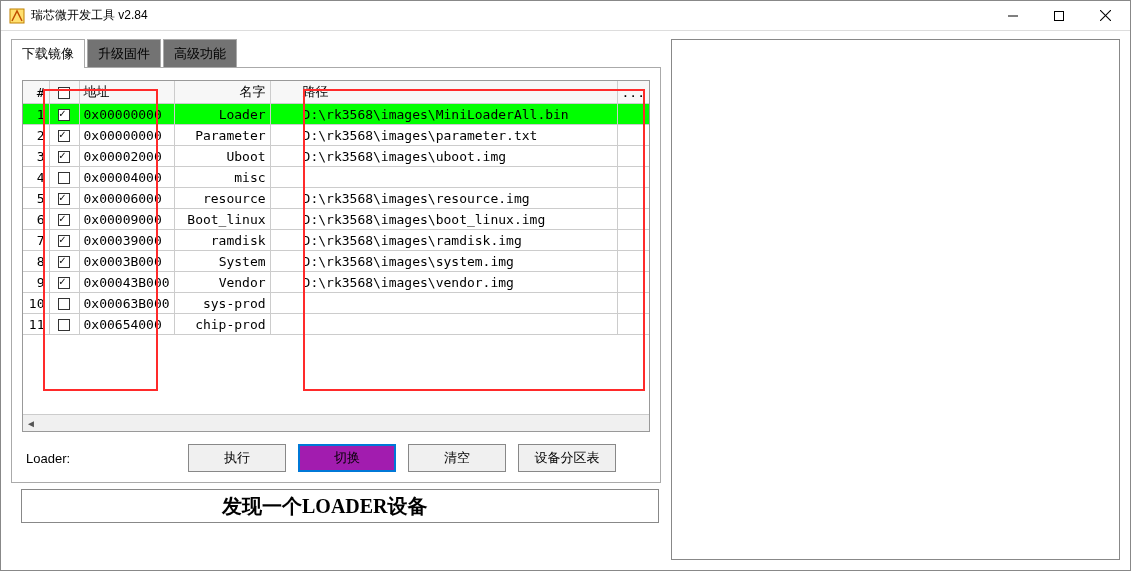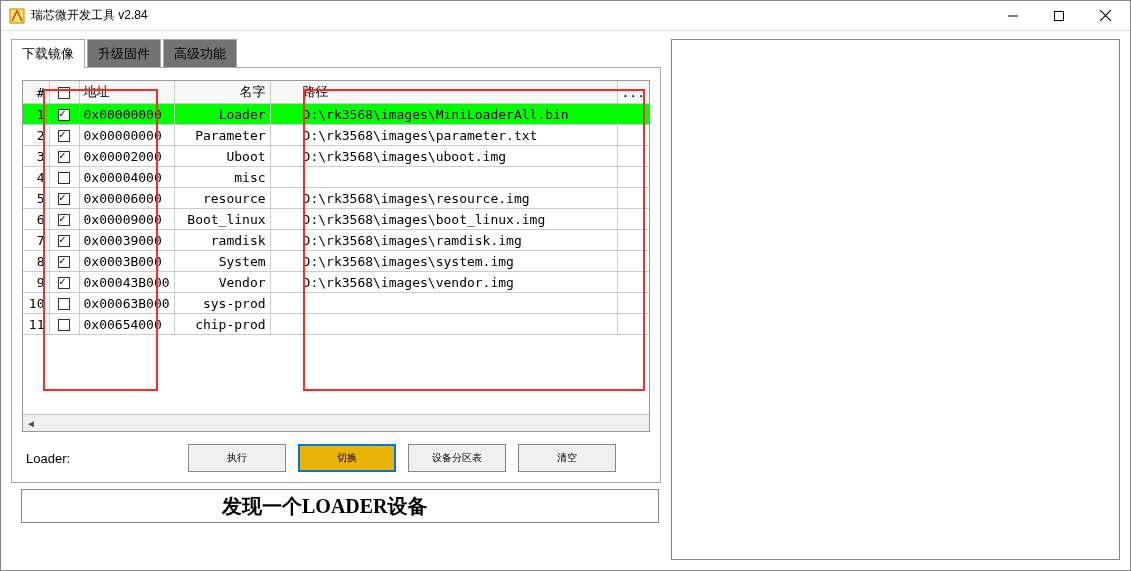--- a/index.html
+++ b/index.html
@@ -29,22 +29,22 @@
 th:nth-child(4), td:nth-child(4) { width: 96px; text-align: right; }
 th:nth-child(5), td:nth-child(5) { text-align: left; padding-left: 32px; }
 th:nth-child(6), td:nth-child(6) { width: 22px; border-right: none; }
 tr.sel td { background: #00ff00; }
 .cb { display: inline-block; width: 12px; height: 12px; border: 1px solid #333; background: #fff; position: relative; vertical-align: middle; }
 .cb.checked::after { content: "✓"; position: absolute; top: -3px; left: 0px; font-size: 11px; font-weight: bold; }
 .scroll-hint { height: 17px; border-top: 1px solid #ccc; display: flex; align-items: center; position: absolute; bottom: 0; left: 0; right: 0; background: #f0f0f0; }
 .scroll-hint .tri { font-size: 10px; color: #555; padding: 0 3px; }
 .button-row { display: flex; align-items: center; gap: 12px; margin-top: 12px; padding: 0 4px; }
 .loader-label { width: 150px; font-size: 13px; }
-.btn { width: 98px; height: 28px; border: 1px solid #888; background: #f0f0f0; font-size: 10px; cursor: default; display: flex; align-items: center; justify-content: center; }
-.btn.accent { border: 2px solid #0078d7; background: #eab308; }
+.btn { width: 98px; height: 28px; border: 1px solid #888; background: #f0f0f0; font-size: 13px; cursor: default; display: flex; align-items: center; justify-content: center; }
+.btn.accent { border: 2px solid #0078d7; background: #a21caf; }
 .status-bar { height: 34px; border: 1px solid #888; margin: 6px 10px 0 10px; display: flex; align-items: center; justify-content: flex-start; padding-left: 200px; font-size: 20px; font-weight: bold; font-family: "SimSun", serif; width: 638px; text-align: center; }
 .hl-box { position: absolute; border: 2px solid #ff2a2a; pointer-events: none; }
 .hl1 { left: 20px; top: 8px; width: 115px; height: 302px; }
 .hl2 { left: 280px; top: 8px; width: 342px; height: 302px; }
 </style>
 </head>
 <body>
 
 <div class="window">
   <div class="titlebar">
@@ -187,22 +187,22 @@
           <div class="scroll-hint">
             <span class="tri">◄</span>
           </div>
           <div class="hl-box hl1"></div>
           <div class="hl-box hl2"></div>
         </div>
         <div class="button-row">
           <div class="loader-label">Loader:</div>
           <div class="btn">执行</div>
           <div class="btn accent">切换</div>
+          <div class="btn">清空</div>
           <div class="btn">设备分区表</div>
-          <div class="btn">清空</div>
         </div>
       </div>
       <div class="status-bar">
         <span>发现一个LOADER设备</span>
       </div>
     </div>
     <div class="right-panel"></div>
   </div>
 </div>
 

